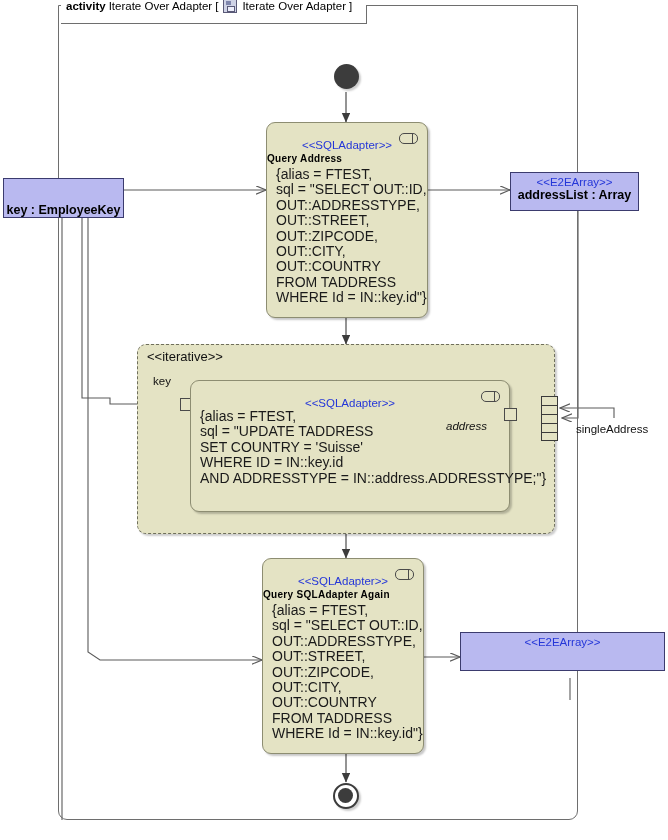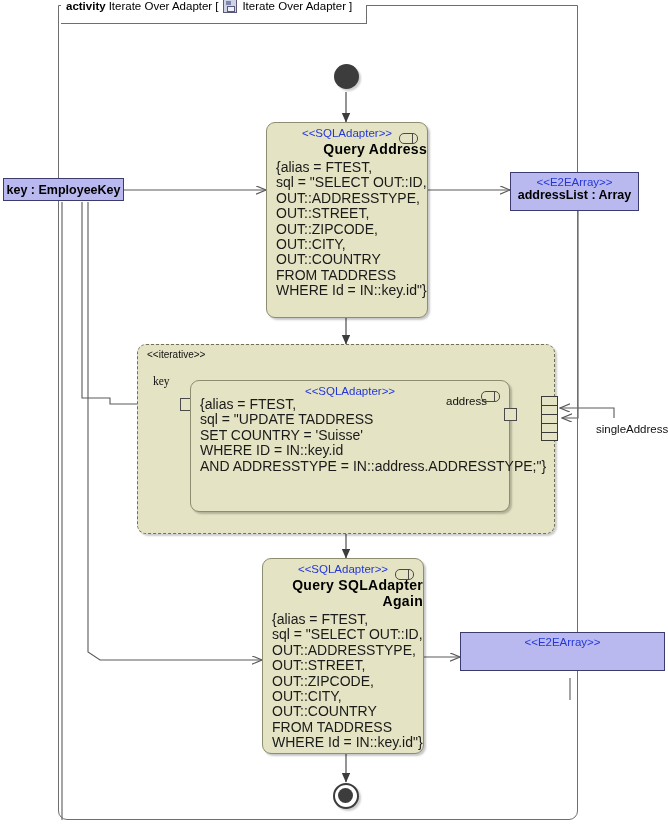--- a/index.html
+++ b/index.html
@@ -23,22 +23,22 @@
             border:1px solid #5a5a78;background:#cfd3e6;margin:0 2px;}
   .tab-icon:before{content:"";position:absolute;left:2px;top:1px;width:5px;height:4px;
                    background:#7f86ad;}
   .tab-icon:after{content:"";position:absolute;left:3px;top:6px;width:6px;height:4px;
                   border:1px solid #5a5a78;background:#eceefa;}
 
   
   .node{position:absolute;box-sizing:border-box;
         background:#e4e3c4;border:1px solid #8d8d72;border-radius:9px;
         box-shadow:2px 2px 2px rgba(0,0,0,.22);}
-  .node .stereo{color:#2436d8;font-size:11.5px;text-align:center;margin-top:4px;}
-  .node .nname{font-weight:bold;font-size:14px;text-align:right;
+  .node .stereo{color:#2436d8;font-size:11.5px;text-align:center;margin-top:16px;}
+  .node .nname{font-weight:bold;font-size:10px;text-align:left;
                color:#000;margin:2px 0 3px;letter-spacing:.3px;}
   .node .body{font-size:14px;line-height:15.4px;color:#1a1a1a;
               padding:0 0 5px 9px;white-space:pre;}
 
   .pin-icon{position:absolute;width:17px;height:9px;border:1px solid #4a4a4a;
             border-radius:5px;background:#e4e3c4;}
   .pin-icon:after{content:"";position:absolute;right:4px;top:0;bottom:0;
                   width:1px;background:#4a4a4a;}
 
   
@@ -46,21 +46,21 @@
          border:1px solid #3b3b6e;}
   .onode .stereo{color:#2436d8;font-size:11.5px;text-align:center;margin-top:3px;}
   .onode .oname{font-weight:bold;font-size:12.5px;text-align:center;color:#000;}
   .onode.single{display:flex;align-items:center;justify-content:center;}
   .onode.single .oname{font-size:12.5px;}
 
   
   .region{position:absolute;box-sizing:border-box;background:#e4e3c4;
           border:1px dashed #6f6f5c;border-radius:9px;
           box-shadow:2px 2px 2px rgba(0,0,0,.20);}
-  .region .rlabel{font-size:10px;color:#111;padding:4px 0 0 9px;}
+  .region .rlabel{font-size:13px;color:#111;padding:4px 0 0 9px;}
 
   
   .expnode{position:absolute;border:1px solid #3a3a3a;background:#e4e3c4;
            box-sizing:border-box;}
   .expnode i{position:absolute;left:0;right:0;height:1px;background:#3a3a3a;}
 
   .sqpin{position:absolute;width:13px;height:13px;box-sizing:border-box;
          border:1px solid #4a4a4a;background:#e4e3c4;}
 
   .lbl{position:absolute;font-size:11.5px;color:#111;white-space:nowrap;}
@@ -126,21 +126,21 @@
     <span>[</span>
     <span class="tab-icon"></span>
     <span>Iterate Over Adapter</span>
     <span>]</span>
   </div>
 
   <div class="init" style="left:334px;top:64px;"></div>
   <div class="finalo" style="left:333px;top:783px;"></div>
   <div class="finali" style="left:338px;top:788px;"></div>
 
-  <div class="onode single" style="left:3px;top:178px;width:121px;height:23px;">
+  <div class="onode single" style="left:3px;top:178px;width:121px;height:40px;align-items:flex-end;">
     <div class="oname">key : EmployeeKey</div>
   </div>
 
   <div class="node" style="left:266px;top:122px;width:162px;height:196px;">
     <div class="stereo">&lt;&lt;SQLAdapter&gt;&gt;</div>
     <div class="nname">Query  Address</div>
     <div class="body">{alias = FTEST,
 sql = "SELECT OUT::ID,
 OUT::ADDRESSTYPE,
 OUT::STREET,
@@ -154,42 +154,42 @@
 
   <div class="onode" style="left:510px;top:172px;width:129px;height:39px;">
     <div class="stereo">&lt;&lt;E2EArray&gt;&gt;</div>
     <div class="oname">addressList : Array</div>
   </div>
 
   <div class="region" style="left:137px;top:344px;width:418px;height:190px;">
     <div class="rlabel">&lt;&lt;iterative&gt;&gt;</div>
   </div>
 
-  <div class="lbl" style="left:153px;top:375px;font-family:Liberation Serif, serif;">key</div>
+  <div class="lbl" style="left:153px;top:375px;">key</div>
   <div class="sqpin" style="left:180px;top:398px;"></div>
 
   <div class="node" style="left:190px;top:380px;width:320px;height:132px;">
     <div class="stereo">&lt;&lt;SQLAdapter&gt;&gt;</div>
     <div class="body">{alias = FTEST,
 sql = "UPDATE TADDRESS
 SET COUNTRY = 'Suisse'
 WHERE ID = IN::key.id
 AND ADDRESSTYPE = IN::address.ADDRESSTYPE;"}</div>
     <div class="pin-icon" style="right:9px;top:10px;"></div>
   </div>
-  <div class="lbl" style="left:446px;top:395px;">address</div>
+  <div class="lbl" style="left:446px;top:420px;font-style:italic;">address</div>
   <div class="sqpin" style="left:504px;top:408px;"></div>
 
   <div class="expnode" style="left:541px;top:396px;width:17px;height:45px;">
     <i style="top:8px"></i>
       <i style="top:17px"></i>
       <i style="top:26px"></i>
       <i style="top:35px"></i>
   </div>
-  <div class="lbl" style="left:576px;top:423px;margin-left:20px;">singleAddress</div>
+  <div class="lbl" style="left:576px;top:423px;">singleAddress</div>
 
   <div class="node" style="left:262px;top:558px;width:162px;height:196px;">
     <div class="stereo">&lt;&lt;SQLAdapter&gt;&gt;</div>
     <div class="nname">Query  SQLAdapter Again</div>
     <div class="body">{alias = FTEST,
 sql = "SELECT OUT::ID,
 OUT::ADDRESSTYPE,
 OUT::STREET,
 OUT::ZIPCODE,
 OUT::CITY,

